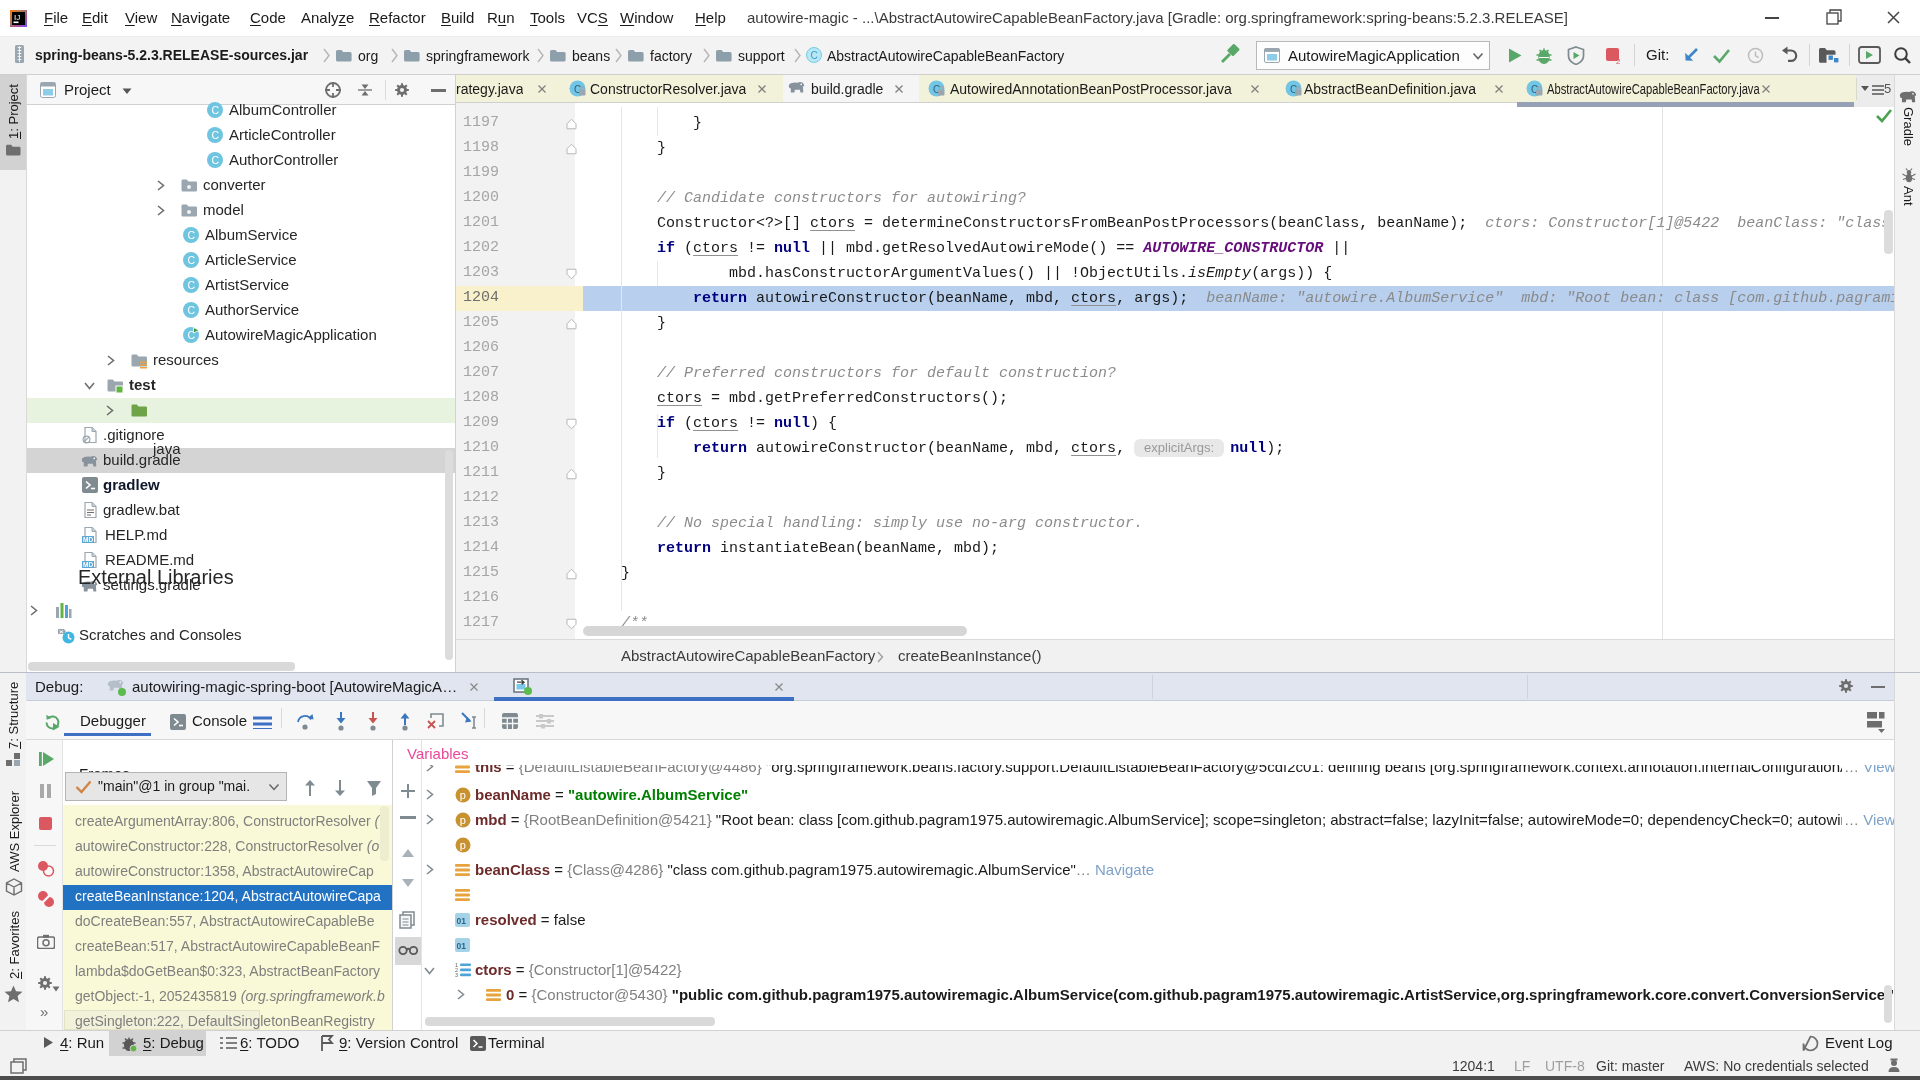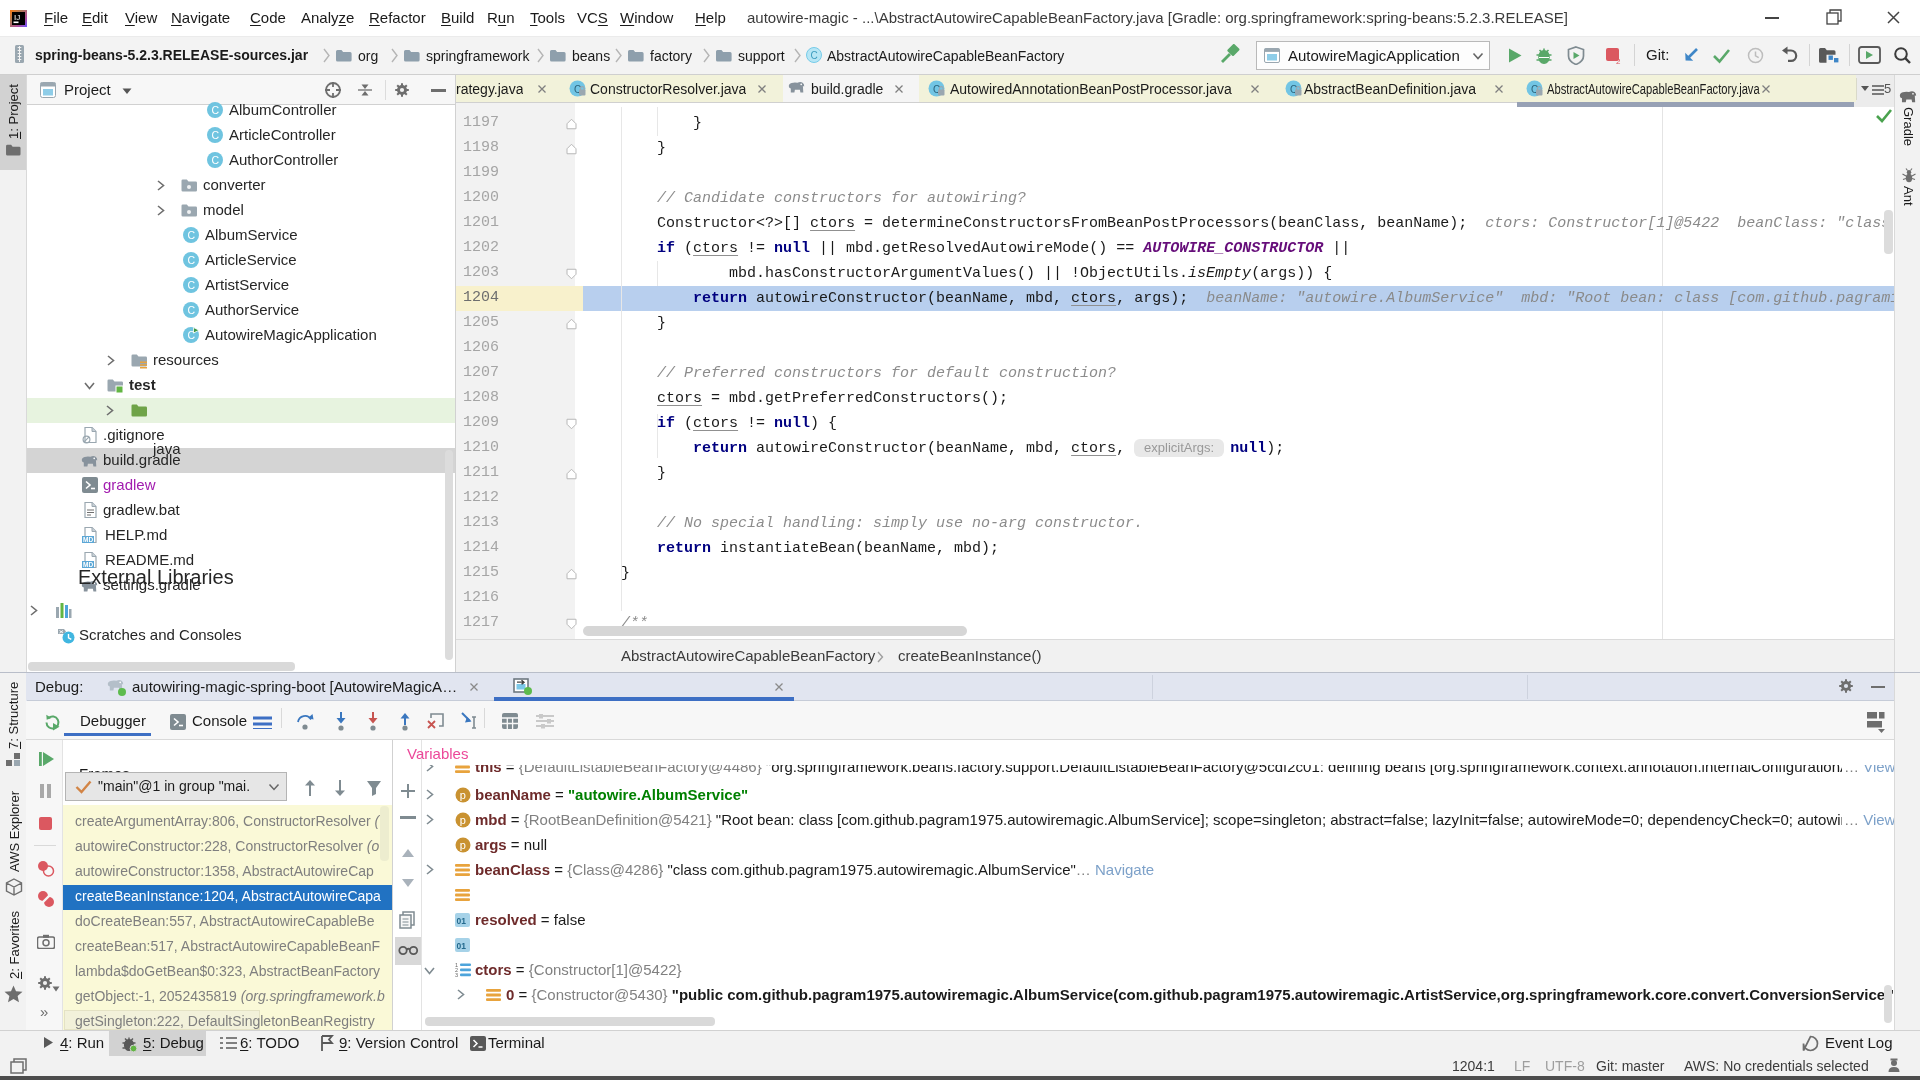--- a/index.html
+++ b/index.html
@@ -323,21 +323,21 @@
 <path d="M2.8 11.5 L2.8 7.6 Q0.8 7.1 0.8 5.2 Q0.8 2.6 3.6 1.9 Q6.4 1.2 9.4 1.7 Q12.6 0.2 14.6 1.7 Q16.4 3.1 16.2 5.4 L14.9 5.0 L15.3 11.5 L12.4 11.5 L11.9 8.8 L6.9 8.8 L6.4 11.5 Z"></path>
 <circle cx="13.2" cy="3.4" r="0.8" fill="#fff"></circle>
     </g>
   </svg>
 <div class="t" style="left:103px;top:451px;font-size:15px;color:#262626;font-weight:normal;font-style:normal;font-family:'Liberation Sans',sans-serif;">build.gradle</div>
 <svg class="r" style="left:82px;top:477px;" width="16" height="16" viewBox="0 0 16 16">
     <rect width="16" height="16" rx="2" fill="#7f8b91"></rect>
     <path d="M4 4.5 L8 8 L4 11.5" stroke="#fff" stroke-width="1.6" fill="none"></path>
     <path d="M9 11.5 h4" stroke="#fff" stroke-width="1.6"></path>
   </svg>
-<div class="t" style="left:103px;top:476px;font-size:15px;color:#a21caf;font-weight:normal;font-style:normal;font-family:'Liberation Sans',sans-serif;">gradlew</div>
+<div class="t" style="left:103px;top:476px;font-size:15px;color:#0f172a;font-weight:bold;font-style:normal;font-family:'Liberation Sans',sans-serif;">gradlew</div>
 <svg class="r" style="left:82px;top:502px;" width="17" height="17" viewBox="0 0 17 17">
     <path d="M3 0.5 h7 l4 4 v11 h-11 z" fill="#fff" stroke="#9aa7b0" stroke-width="1.2"></path>
     <path d="M10 0.5 v4 h4" fill="#c8d0d6" stroke="#9aa7b0" stroke-width="1"></path>
     <g stroke="#6e6e6e" stroke-width="1.2">
       <path d="M5 8 h7 M5 10.5 h7 M5 13 h4"></path>
     </g>
   </svg>
 <div class="t" style="left:103px;top:501px;font-size:15px;color:#262626;font-weight:normal;font-style:normal;font-family:'Liberation Sans',sans-serif;">gradlew.bat</div>
 <svg class="r" style="left:82px;top:527px;" width="17" height="17" viewBox="0 0 17 17">
     <path d="M3 0.5 h7 l4 4 v11 h-11 z" fill="#fff" stroke="#9aa7b0" stroke-width="1.2"></path>
@@ -808,21 +808,20 @@
 <svg class="r" style="left:33px;top:47px;" width="16" height="16" viewBox="0 0 16 16">
       <circle cx="8" cy="8" r="7.5" fill="#c99231"></circle>
       <text x="4.7" y="12.3" font-size="11" fill="#fff" font-family="Liberation Sans">p</text>
     </svg>
 <div class="t" style="left:53px;top:46px;font-size:15px;width:1367px;overflow:hidden;white-space:nowrap;"><span style="color:#6e2b2b;font-weight:bold;">mbd</span><span style="color:#1a1a1a;"> = </span><span style="color:#808080;">{RootBeanDefinition@5421} </span><span style="color:#1a1a1a;">"Root bean: class [com.github.pagram1975.autowiremagic.AlbumService]; scope=singleton; abstract=false; lazyInit=false; autowireMode=0; dependencyCheck=0; autowire</span></div>
 <div class="t" style="left:1422px;top:46px;font-size:15px;"><span style="color:#808080;">… </span><span style="color:#7da1c9;">View</span></div>
 <svg class="r" style="left:33px;top:72px;" width="16" height="16" viewBox="0 0 16 16">
       <circle cx="8" cy="8" r="7.5" fill="#c99231"></circle>
       <text x="4.7" y="12.3" font-size="11" fill="#fff" font-family="Liberation Sans">p</text>
     </svg>
-<div class="t" style="left:53px;top:71px;font-size:15px;width:1419px;overflow:hidden;white-space:nowrap;"><span style="color:#6e2b2b;font-weight:bold;">args</span><span style="color:#1a1a1a;"> = null</span></div>
 <svg class="r" style="left:4px;top:99px;" width="8" height="11" viewBox="0 0 8 11">
       <path d="M1 1 L6.5 5.5 L1 10" stroke="#7f8b91" stroke-width="1.6" fill="none"></path>
     </svg>
 <svg class="r" style="left:33px;top:99px;" width="15" height="12" viewBox="0 0 15 12">
       <g fill="#e8a33d">
         <rect x="0" y="0" width="15" height="2.8" rx="1"></rect>
         <rect x="0" y="4.6" width="15" height="2.8" rx="1"></rect>
         <rect x="0" y="9.2" width="15" height="2.8" rx="1"></rect>
       </g>
     </svg>

